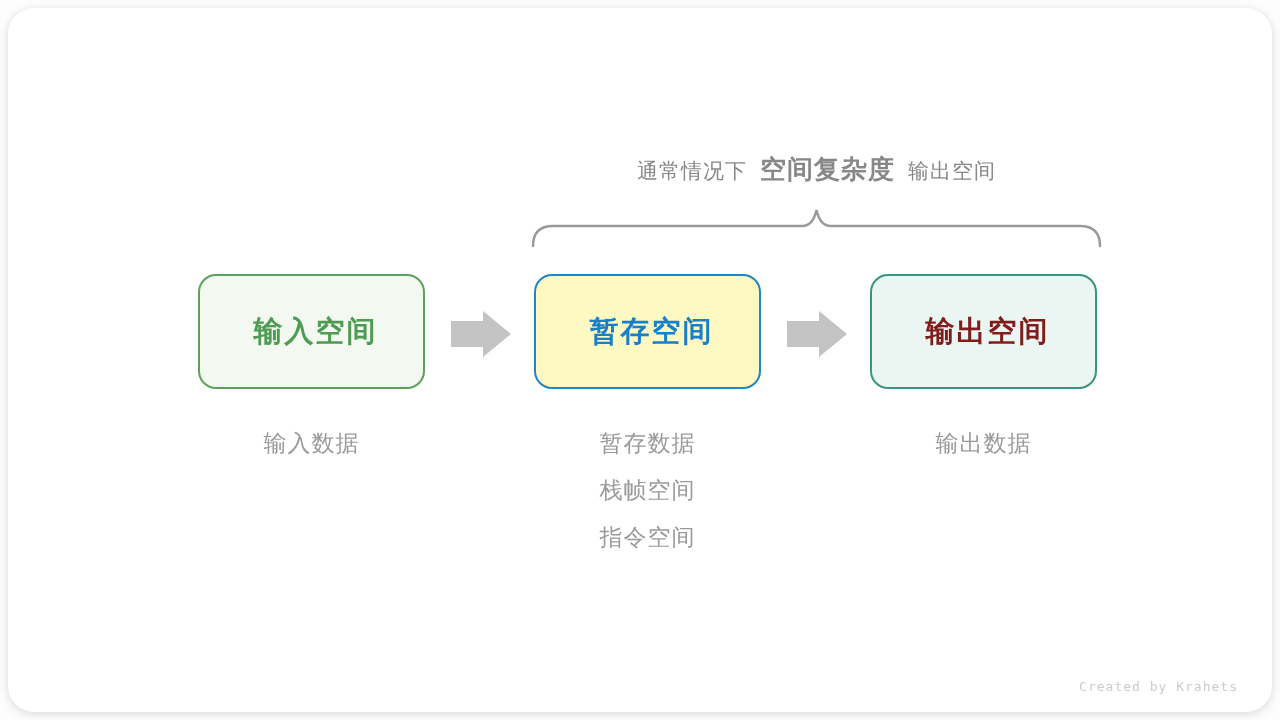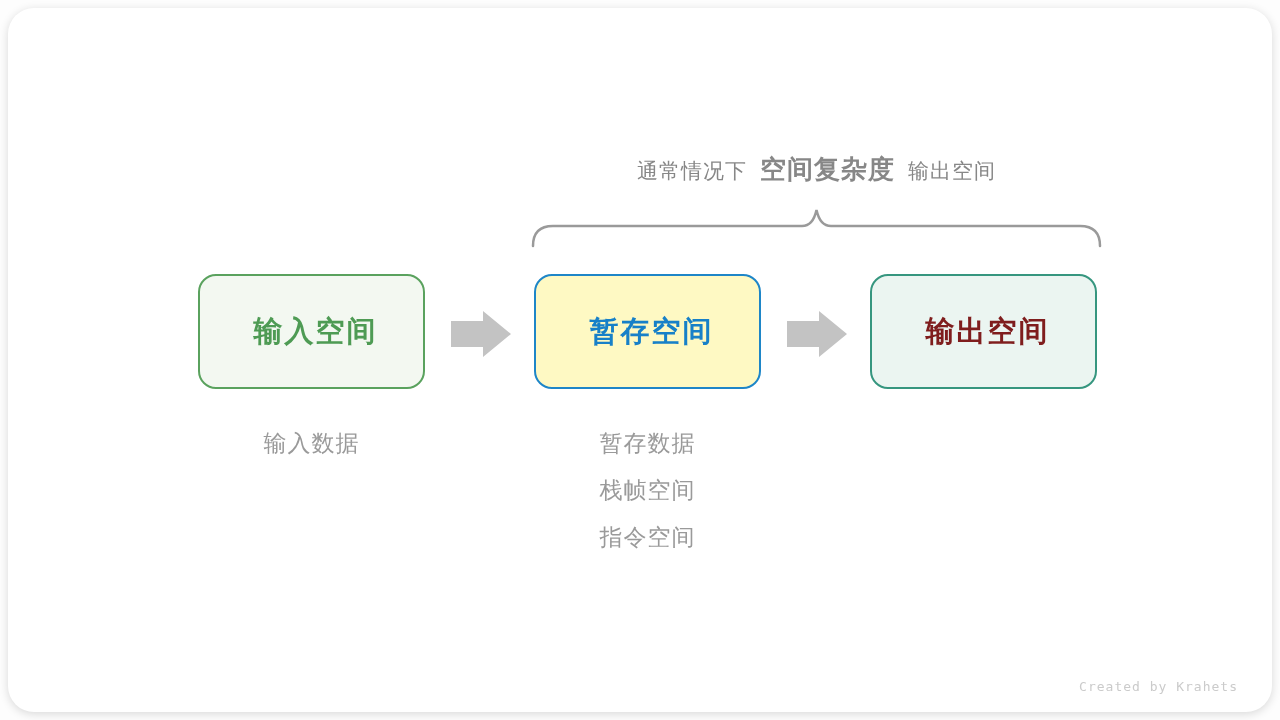--- a/index.html
+++ b/index.html
@@ -98,16 +98,19 @@
     <div class="sub sub2">
       <div>暂存数据</div>
       <div>栈帧空间</div>
       <div>指令空间</div>
     </div>
 
     <div class="sub sub1">
       <div>输入数据</div>
     </div>
 
+    <div class="sub sub3">
+      <div>输出数据</div>
+    </div>
 
     <div class="credit">Created by Krahets</div>
   </div>
 </div>
 
 </body></html>

